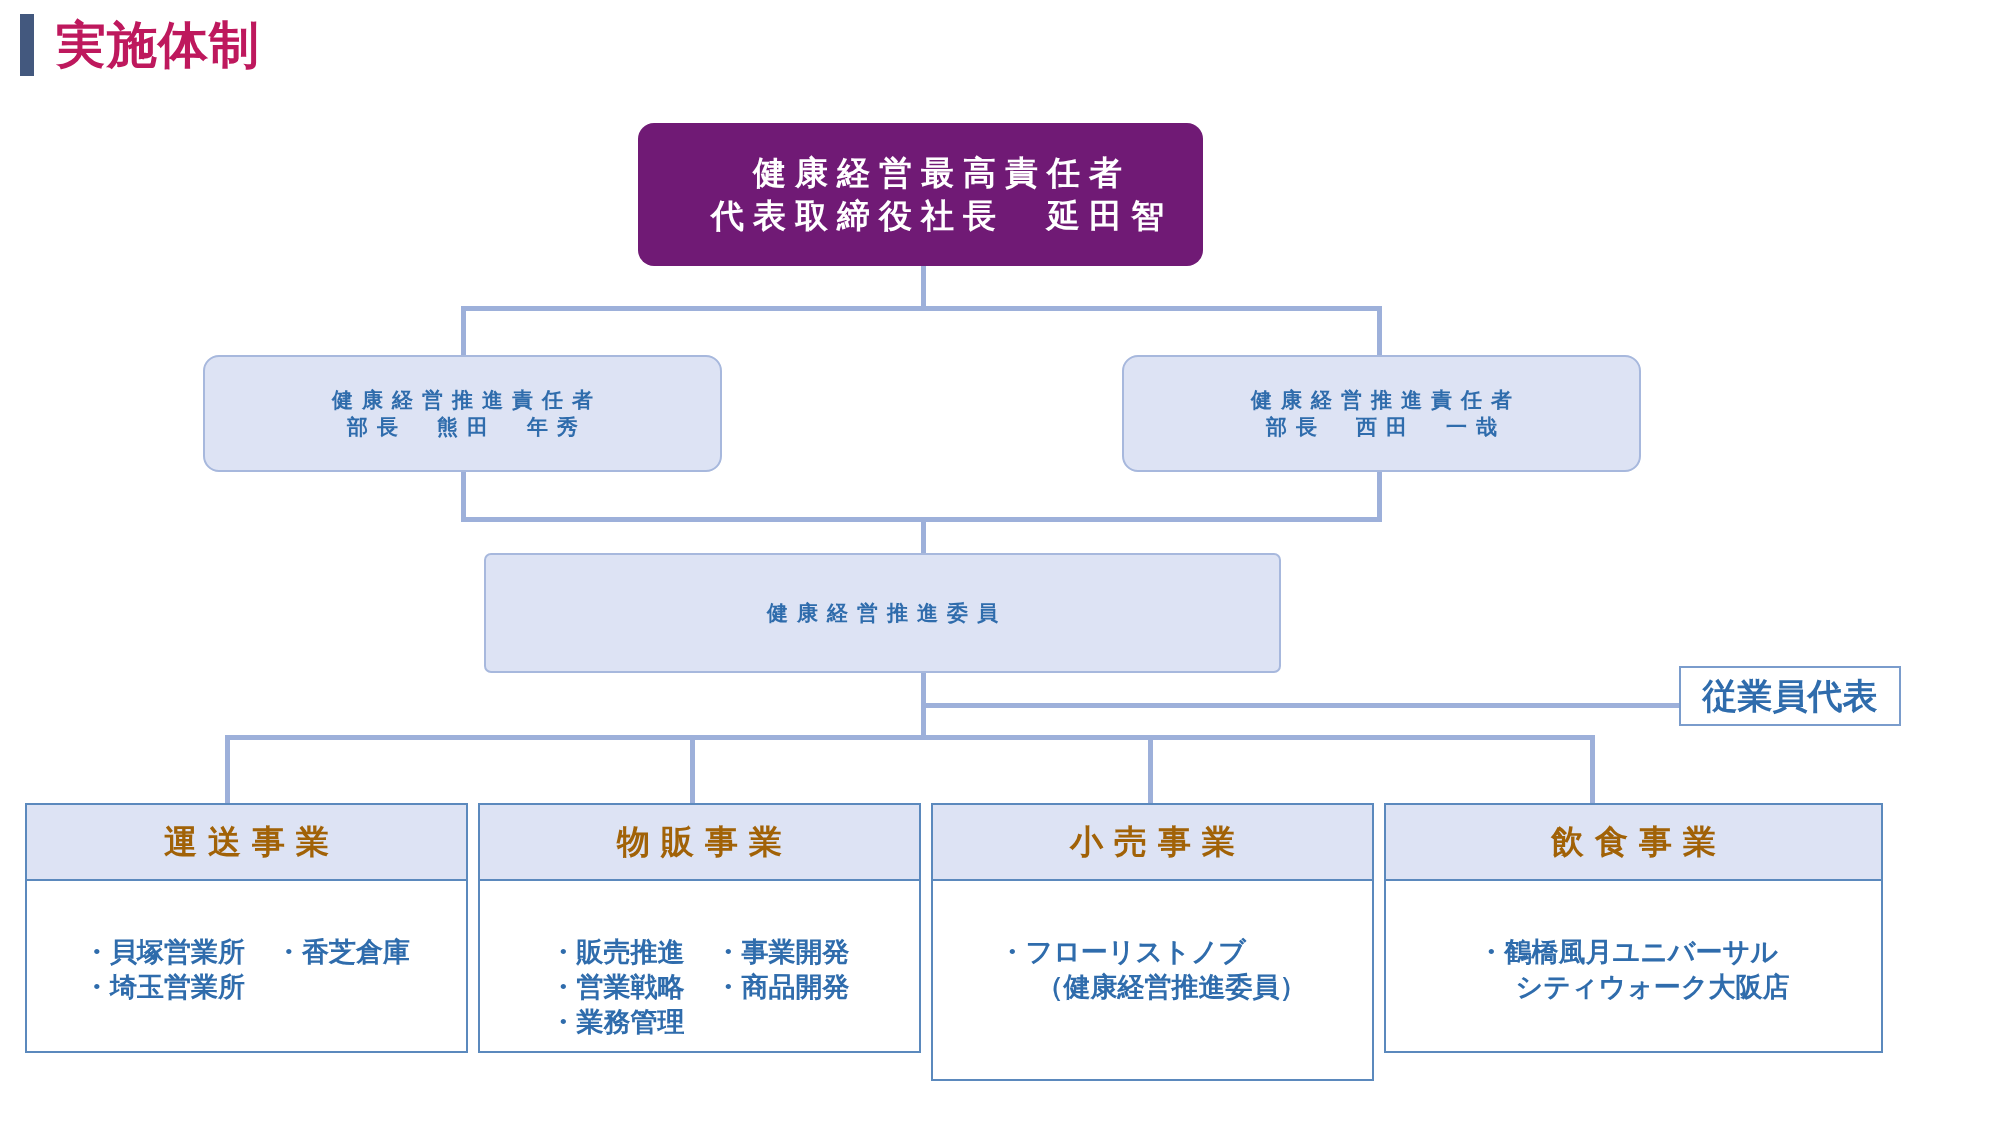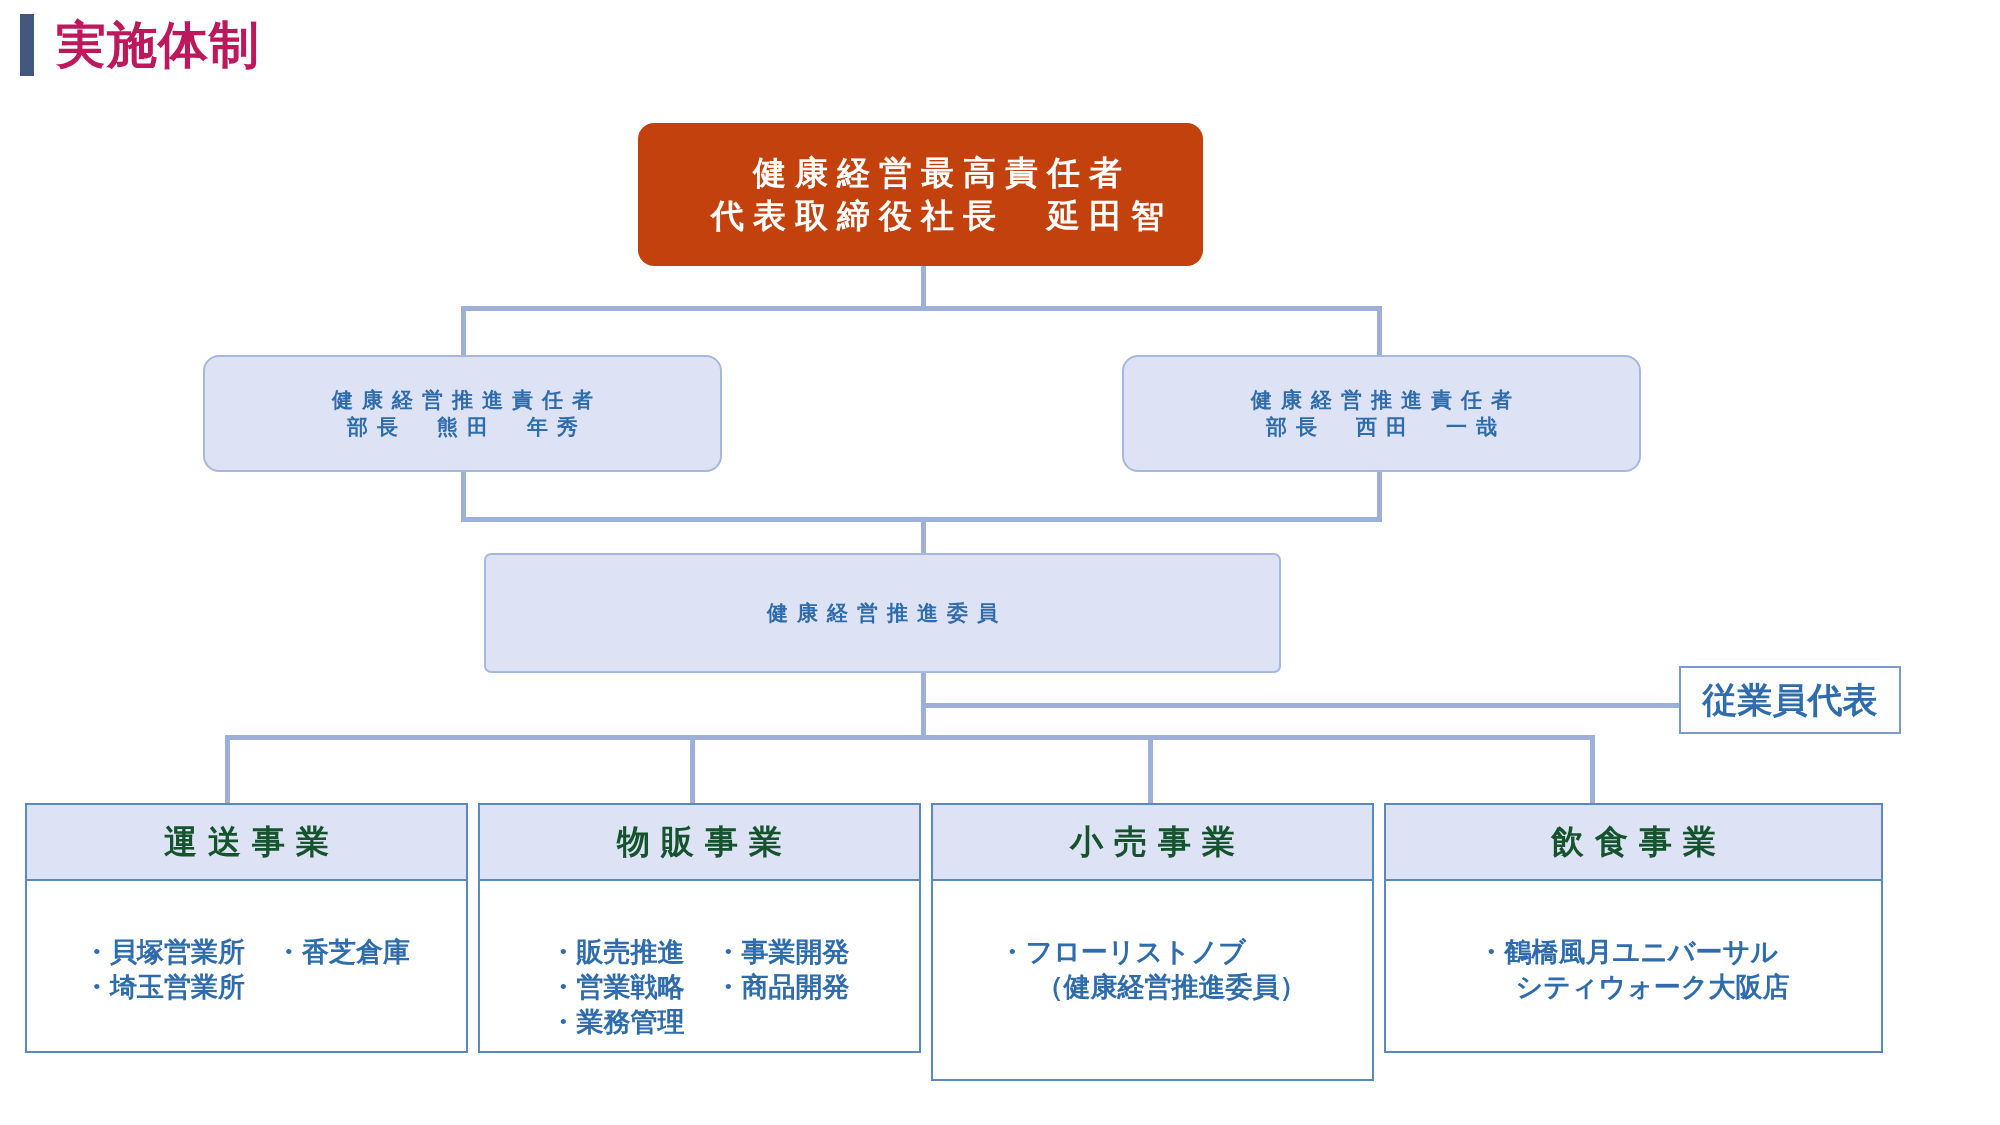--- a/index.html
+++ b/index.html
@@ -59,21 +59,21 @@
     align-items: center;
     justify-content: center;
   }
   .box-line {
     white-space: nowrap;
     line-height: 1.28;
   }
 
   
   .box-ceo {
-    background: #c2410c;
+    background: #701a75;
     border-radius: 16px;
     color: #ffffff;
     padding-left: 34px;
   }
   .box-ceo .box-line {
     font-size: 33px;
     font-weight: bold;
     letter-spacing: 9px;
     text-indent: 9px;
   }
@@ -113,21 +113,21 @@
     display: flex;
     flex-direction: column;
   }
   .division-head {
     background: #dde3f4;
     border-bottom: 2px solid #5b89bd;
     height: 74px;
     display: flex;
     align-items: center;
     justify-content: center;
-    color: #14532d;
+    color: #a16207;
     font-size: 33px;
     font-weight: bold;
     letter-spacing: 11px;
     text-indent: 11px;
     white-space: nowrap;
   }
   .division-body {
     flex: 1;
     padding: 22px 0 0 0;
     display: flex;
@@ -199,21 +199,21 @@
 
   <div class="box box-light" style="left:1122px; top:355px; width:519px; height:117px;">
     <div class="box-line">健康経営推進責任者</div>
     <div class="box-line">部長　西田　一哉</div>
   </div>
 
   <div class="box box-light" style="left:484px; top:553px; width:797px; height:120px;border-radius:7px;">
     <div class="box-line">健康経営推進委員</div>
   </div>
 
-  <div class="box box-rep" style="left:1679px; top:666px; width:222px; height:68px;">
+  <div class="box box-rep" style="left:1679px; top:666px; width:222px; height:60px;">
     <div class="box-line">従業員代表</div>
   </div>
 
   <div class="division" style="left:25px; top:803px; width:443px; height:250px;">
     <div class="division-head">運送事業</div>
     <div class="division-body">
       <div class="cols">
         <div class="col">
           <div class="item">・貝塚営業所</div>
           <div class="item">・埼玉営業所</div>

